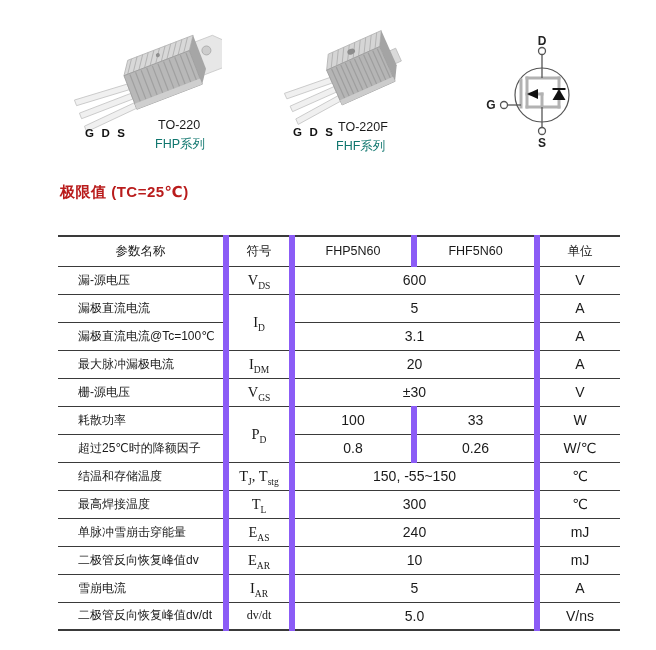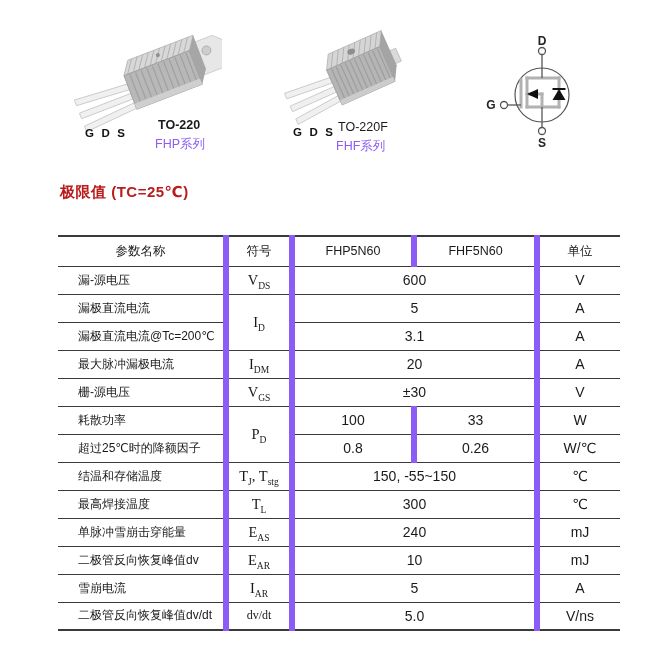--- a/index.html
+++ b/index.html
@@ -4,21 +4,21 @@
 <style>
   * { margin:0; padding:0; box-sizing:border-box; }
   html,body { background:#ffffff; }
   body { font-family:"Liberation Sans","DejaVu Sans",sans-serif; color:#1a1a1a; }
   #page { position:relative; width:656px; height:650px; background:#ffffff; overflow:hidden; }
 
   
   .fig { position:absolute; }
   .pin-labels { position:absolute; display:flex; gap:7px; font-weight:bold; font-size:11.5px; color:#111; letter-spacing:0.5px; }
   .pkg-name { position:absolute; font-size:12.5px; color:#1a1a1a; }
-  .series-name { position:absolute; font-size:12.5px; color:#8b5cf6; }
+  .series-name { position:absolute; font-size:12.5px; color:#0f766e; }
 
   
   .section-title { position:absolute; left:60px; top:183px; font-size:15px; font-weight:bold; letter-spacing:0.5px; color:#b91c1c; }
 
   
   .ratings-wrap { position:absolute; left:58px; top:235px; }
   table.ratings { border-collapse:collapse; table-layout:fixed; width:562px;
     border-top:2px solid #3a3a3a; border-bottom:2px solid #3a3a3a; }
   table.ratings th, table.ratings td { border-top:1px solid #3a3a3a; font-weight:normal; vertical-align:middle; }
   table.ratings thead th { border-top:none; font-size:12.5px; text-align:center; }
@@ -83,21 +83,21 @@
         </g>
         <rect x="55" y="66" width="70" height="6" fill="#cfcfcf"></rect>
       </g>
     </svg>
   </div>
   <div class="pin-labels" style="left:85px; top:127px;">
     <span>G</span>
     <span>D</span>
     <span>S</span>
   </div>
-  <div class="pkg-name" style="left:158px; top:118px;font-weight:bold;">TO-220</div>
+  <div class="pkg-name" style="left:158px; top:118px;">TO-220</div>
   <div class="series-name" style="left:155px; top:136px;">FHP系列</div>
 
   <div class="fig" style="left:282px; top:24px; width:135px; height:112px;">
     <svg width="135" height="112" viewBox="0 0 135 112">
       <g transform="rotate(-24 75 48)">
 
         <polygon points="0,38 48,42 48,48 0,44" fill="#f0f0f0" stroke="#c6c6c6" stroke-width="0.8"></polygon>
         <polygon points="0,52 48,52 48,58 0,58" fill="#f0f0f0" stroke="#c6c6c6" stroke-width="0.8"></polygon>
         <polygon points="0,66 48,62 48,68 0,72" fill="#f0f0f0" stroke="#c6c6c6" stroke-width="0.8"></polygon>
 
@@ -208,21 +208,21 @@
             <td class="cval vline" colspan="2">600</td>
             <td class="cunit vline">V</td>
           </tr>
           <tr>
             <td class="cname">漏极直流电流</td>
             <td class="csym vline" rowspan="2"><span>I</span><sub>D</sub></td>
             <td class="cval vline" colspan="2">5</td>
             <td class="cunit vline">A</td>
           </tr>
           <tr>
-            <td class="cname">漏极直流电流@Tc=200℃</td>
+            <td class="cname">漏极直流电流@Tc=100℃</td>
             <td class="cval vline" colspan="2">3.1</td>
             <td class="cunit vline">A</td>
           </tr>
           <tr>
             <td class="cname">最大脉冲漏极电流</td>
             <td class="csym vline"><span>I</span><sub>DM</sub></td>
             <td class="cval vline" colspan="2">20</td>
             <td class="cunit vline">A</td>
           </tr>
           <tr>

